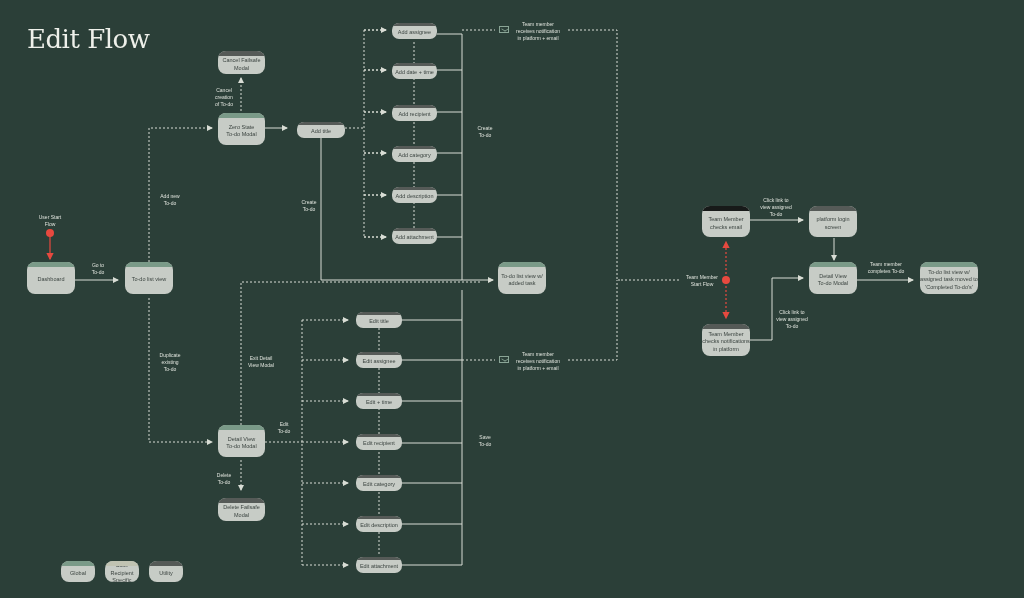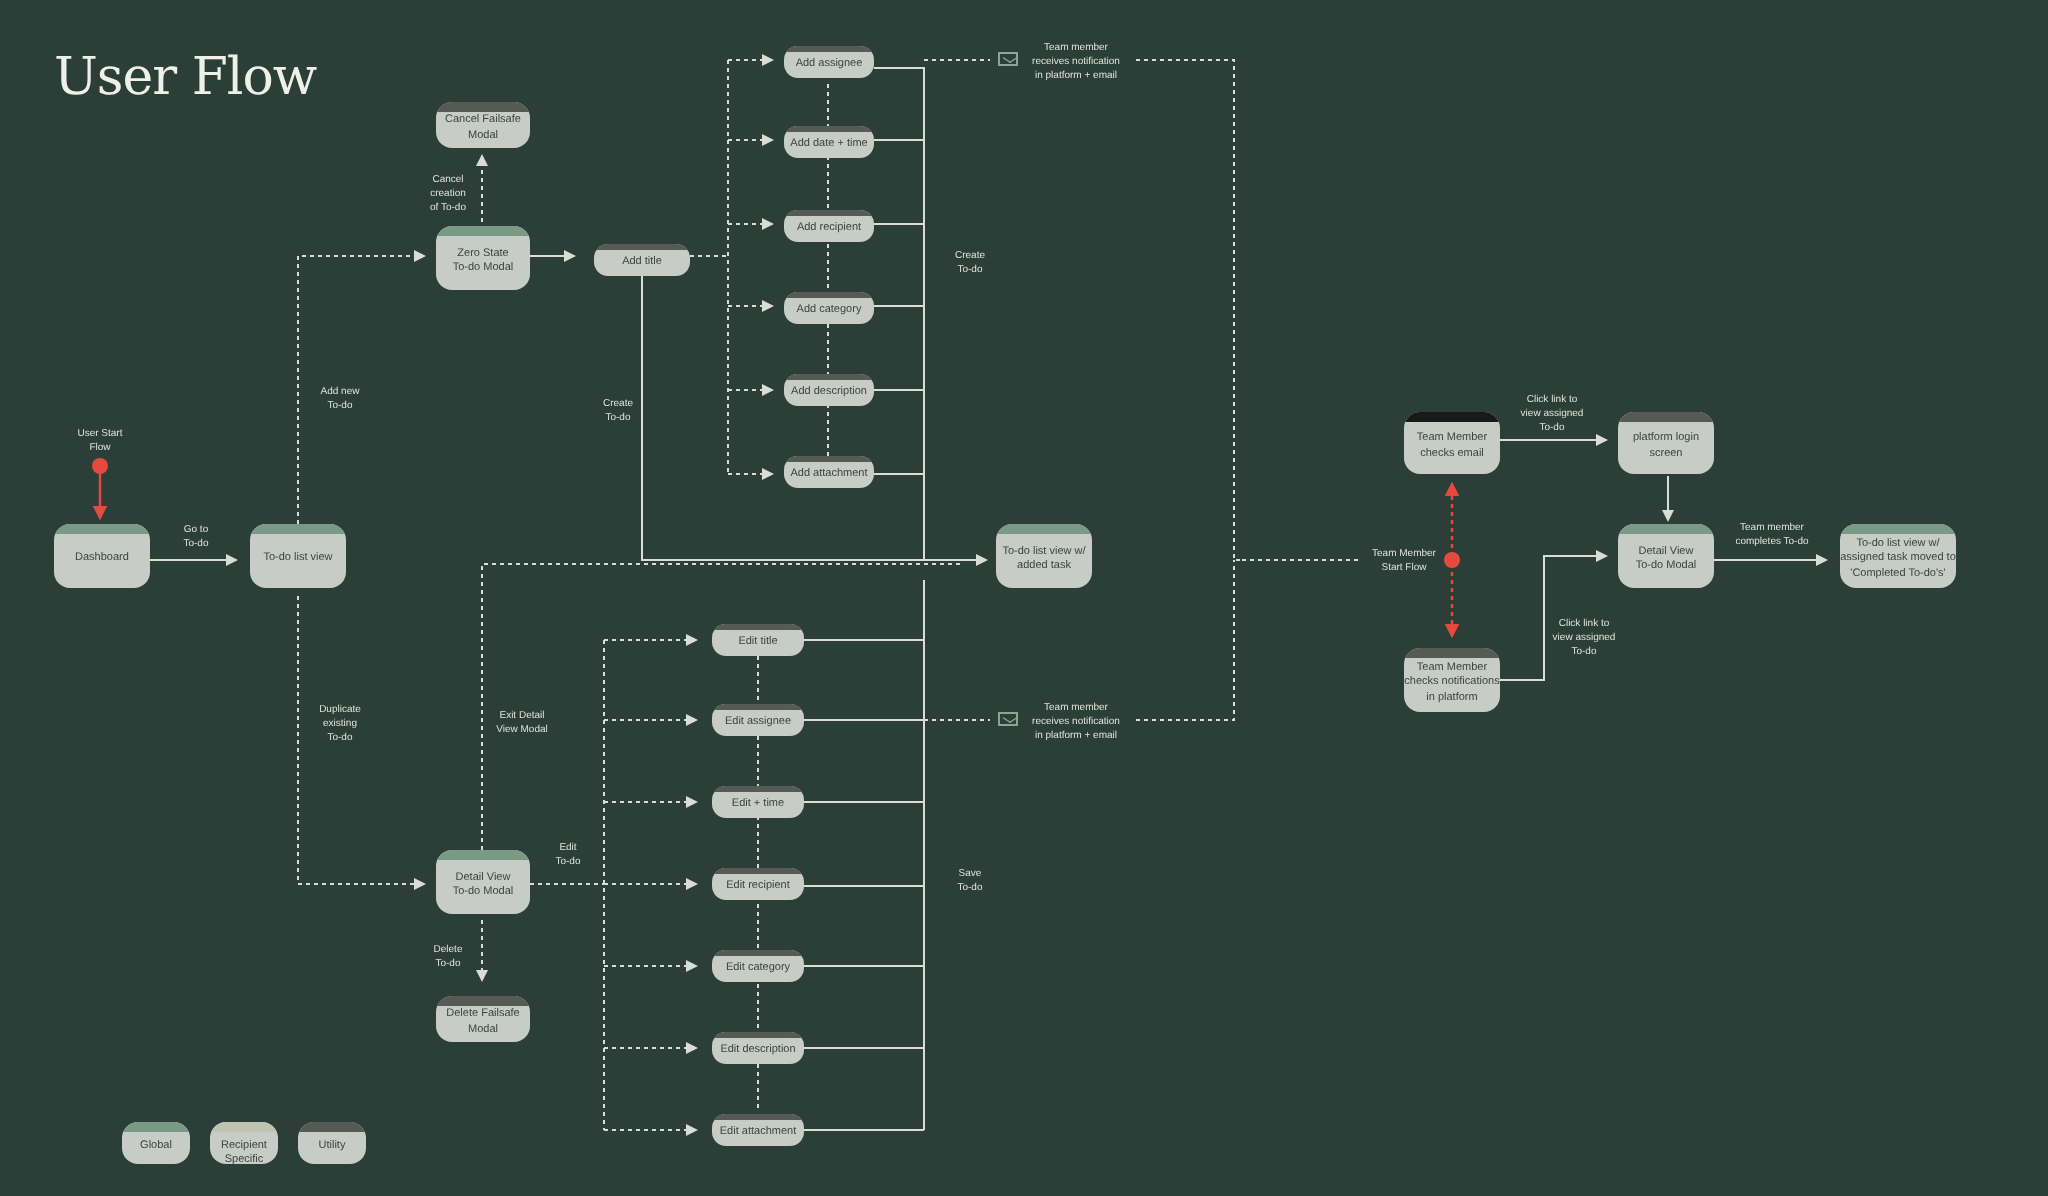--- a/index.html
+++ b/index.html
@@ -19,21 +19,21 @@
   .node.pill { border-radius:7px; }
   .lbl { position:absolute; color:#dfe3dc; font-size:5px; line-height:1.35; text-align:center; white-space:pre-line; }
   .mail { position:absolute; width:10px; height:7px; border:1px solid #8aa596; box-sizing:border-box; }
   .mail:after { content:""; position:absolute; left:1px; top:-1px; width:5px; height:5px;
                 border-right:1px solid #8aa596; border-bottom:1px solid #8aa596; transform:scale(0.9,0.6) rotate(45deg); transform-origin:center; left:2px; }
   .dot { position:absolute; width:8px; height:8px; border-radius:50%; background:#e8493f; }
 </style>
 </head>
 <body>
 
-<div id="title">User Flow</div>
+<div id="title">Edit Flow</div>
 
 <svg id="wires" width="1024" height="598">
   <defs>
     <marker id="ar" markerWidth="6" markerHeight="6" refX="5" refY="3" orient="auto">
         <path d="M0,0 L6,3 L0,6 z" fill="#d9ddd5"></path>
       </marker>
     <marker id="arr" markerWidth="6" markerHeight="6" refX="5" refY="3" orient="auto">
         <path d="M0,0 L6,3 L0,6 z" fill="#e8493f"></path>
       </marker>
   </defs>

